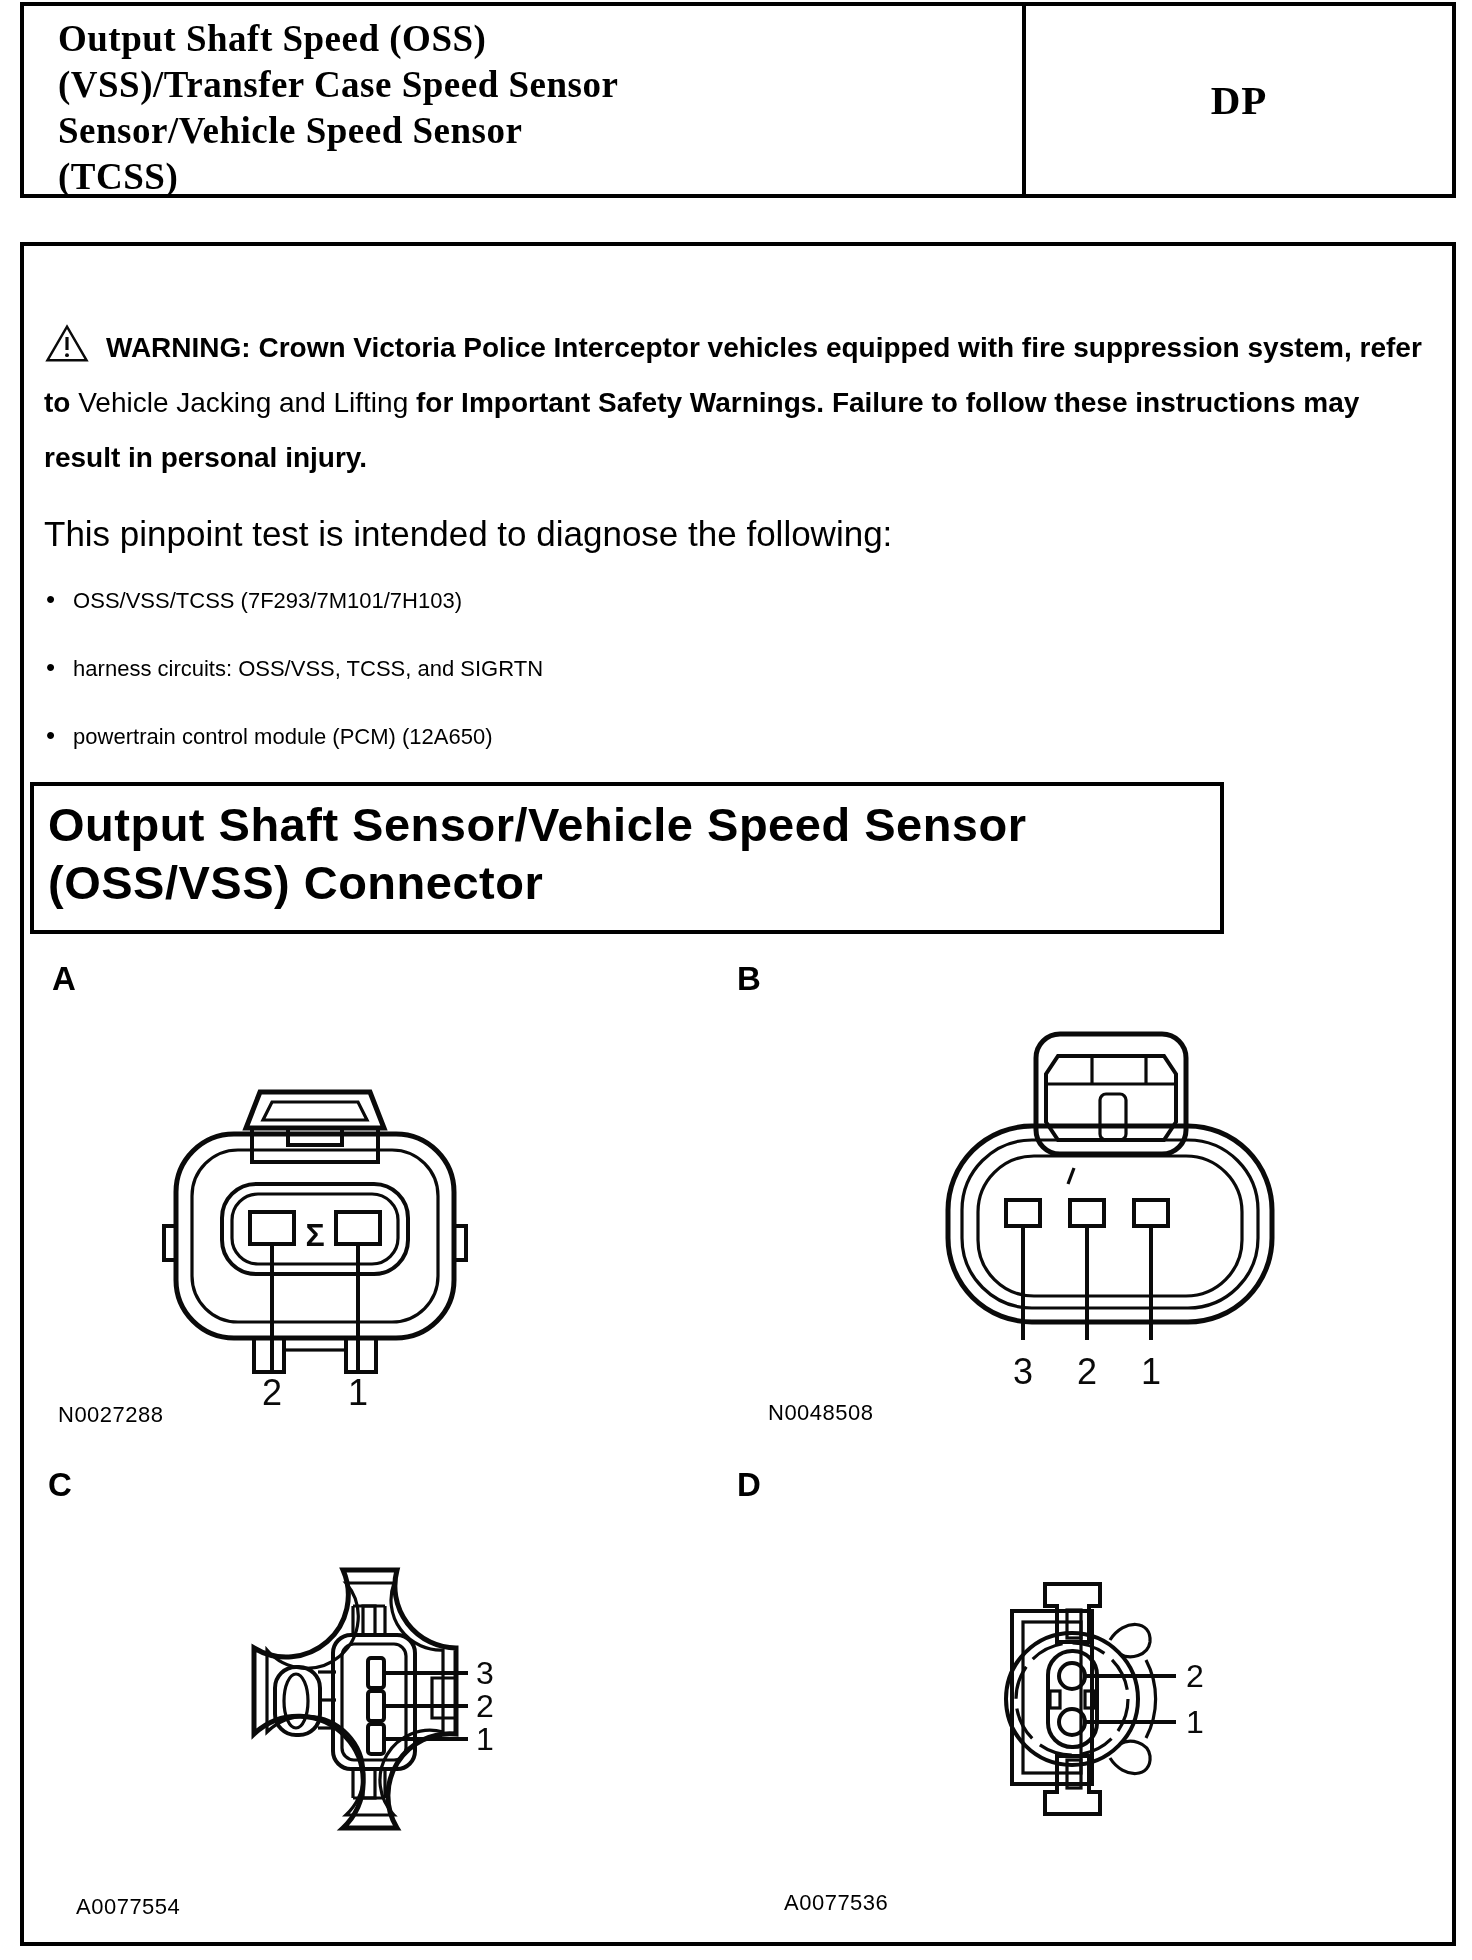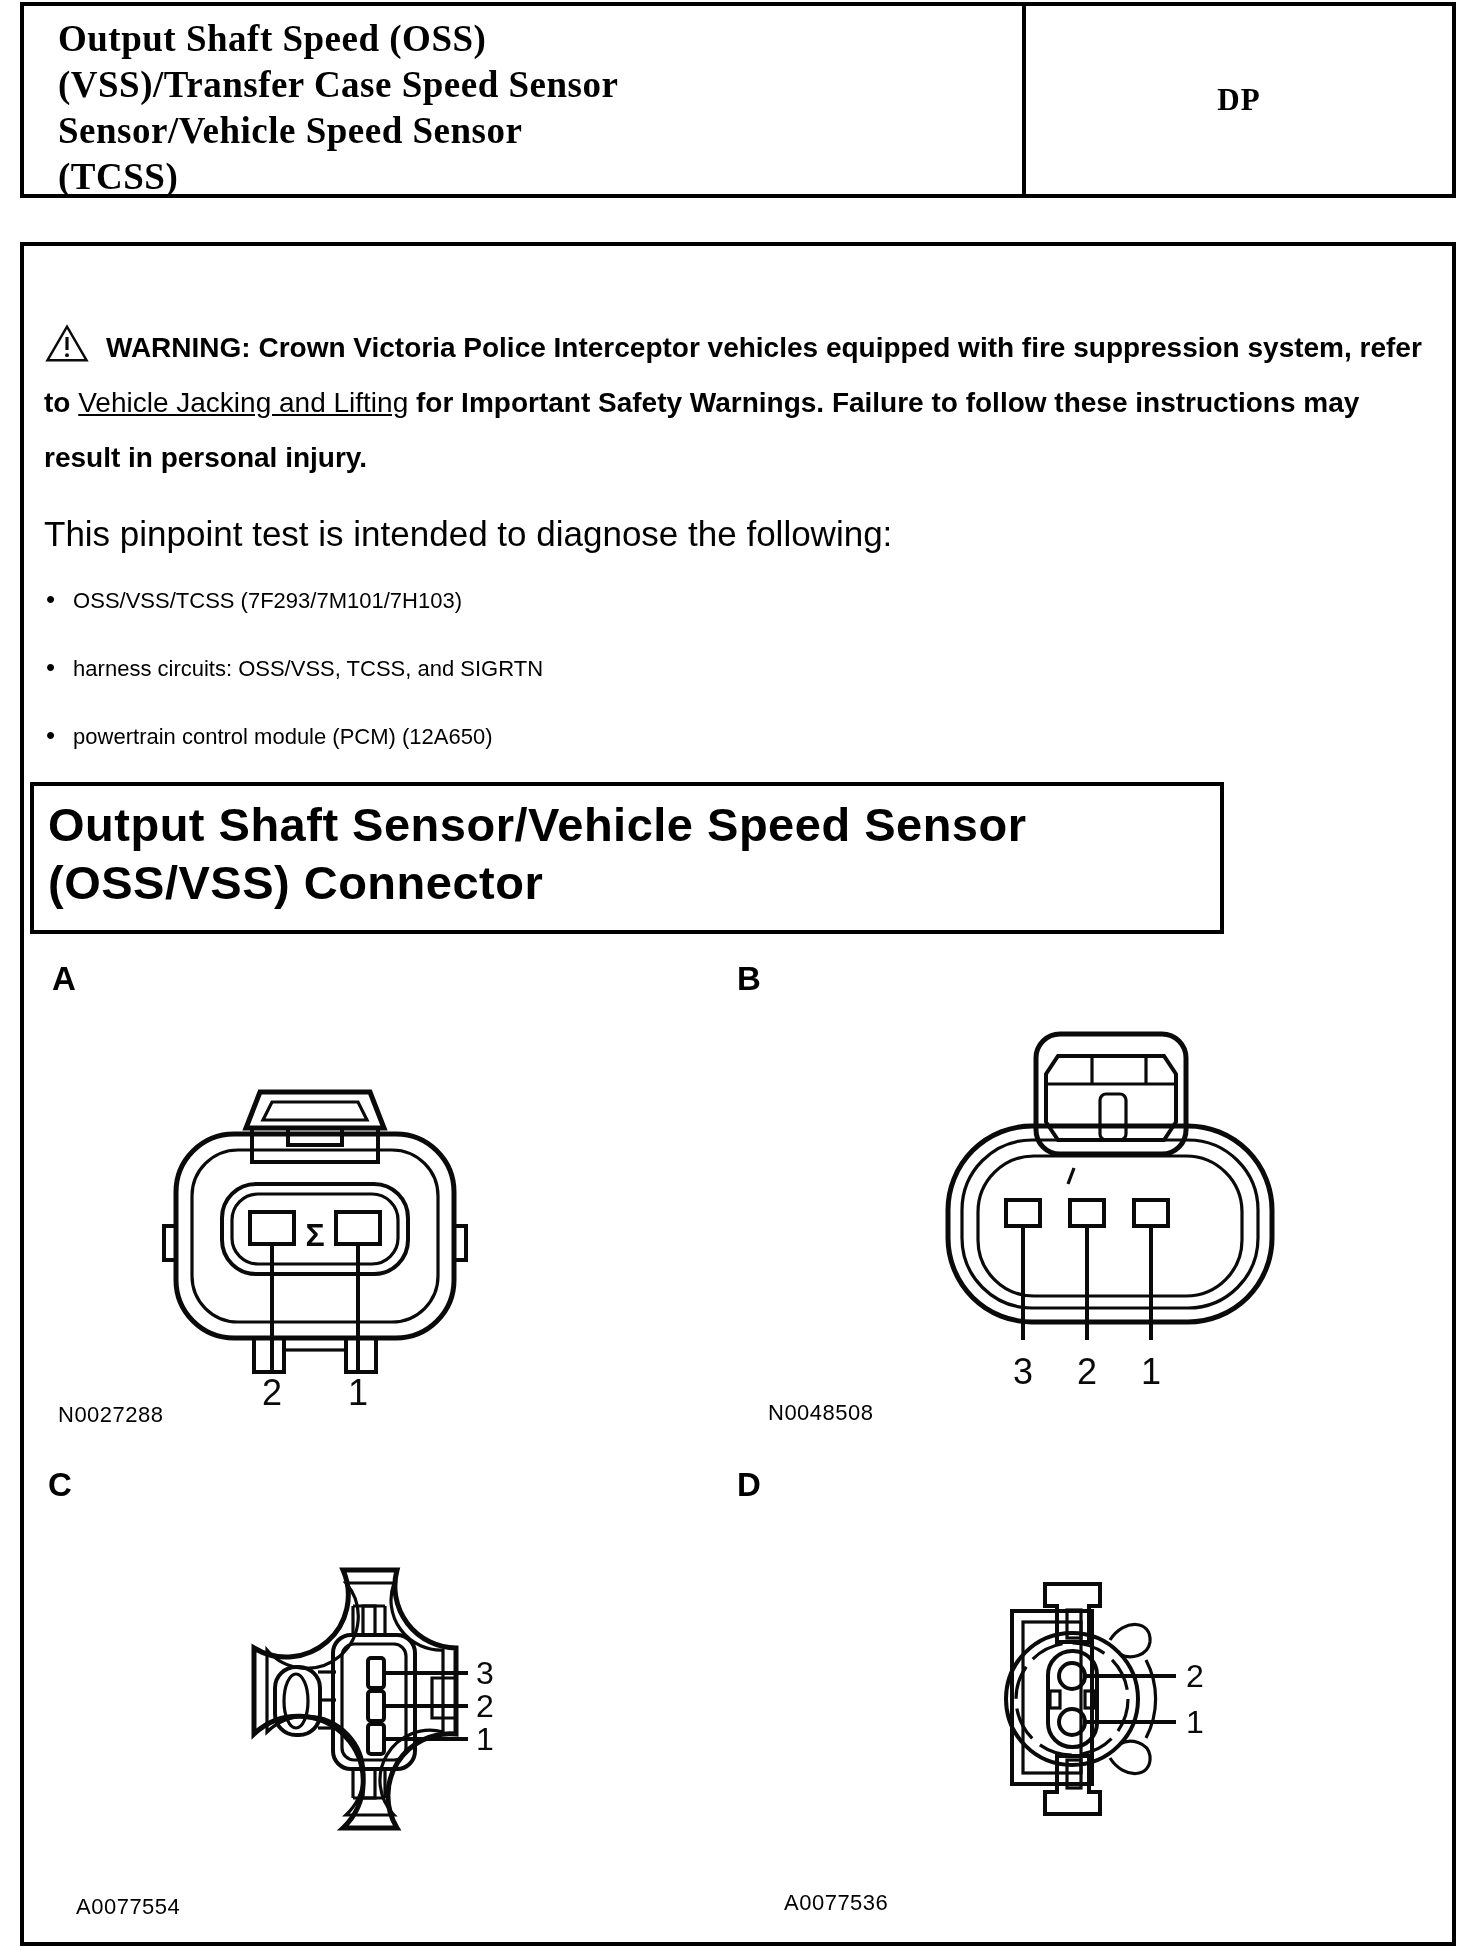--- a/index.html
+++ b/index.html
@@ -4,28 +4,28 @@
 <style>
   html,body{margin:0;padding:0;background:#fff;}
   body{width:1472px;height:1960px;position:relative;font-family:"Liberation Sans",sans-serif;color:#000;overflow:hidden;}
   *{box-sizing:border-box;}
 
   
   .header-table{position:absolute;left:20px;top:2px;width:1436px;height:196px;border:4px solid #000;display:flex;background:#fff;}
   .header-title-cell{flex:1;padding:10px 16px 0 34px;}
   .header-title-line{font-family:"Liberation Serif",serif;font-weight:bold;font-size:37px;line-height:46px;letter-spacing:.5px;white-space:nowrap;}
   .header-code-cell{width:430px;border-left:4px solid #000;display:flex;align-items:center;justify-content:center;}
-  .header-code{font-family:"Liberation Serif",serif;font-weight:bold;font-size:31px;letter-spacing:1px;}
+  .header-code{font-family:"Liberation Serif",serif;font-weight:bold;font-size:41px;letter-spacing:1px;}
 
   
   .main-box{position:absolute;left:20px;top:242px;width:1436px;height:1704px;border:4px solid #000;background:#fff;}
 
   .warning{position:absolute;left:20px;top:74px;width:1382px;font-weight:bold;font-size:28px;line-height:55px;}
   .warning .warn-icon{display:inline-block;width:46px;height:41px;margin-right:16px;vertical-align:-7px;}
-  .warning .ref-link{font-weight:normal;text-decoration:underline;}
+  .warning .ref-link{font-weight:normal;}
 
   .intro{position:absolute;left:20px;top:268px;font-size:35px;}
 
   .bullet{position:absolute;left:22px;font-size:22px;}
   .bullet::before{content:"•";margin-right:18px;font-size:26px;}
   .bullet.b0{top:338px;} .bullet.b1{top:406px;} .bullet.b2{top:474px;}
 
   .section-heading{position:absolute;left:6px;top:536px;width:1194px;height:152px;border:4px solid #000;padding:10px 10px 0 14px;font-weight:bold;font-size:47px;line-height:58px;letter-spacing:.5px;}
 
   .fig-label{position:absolute;font-weight:bold;font-size:33px;}

